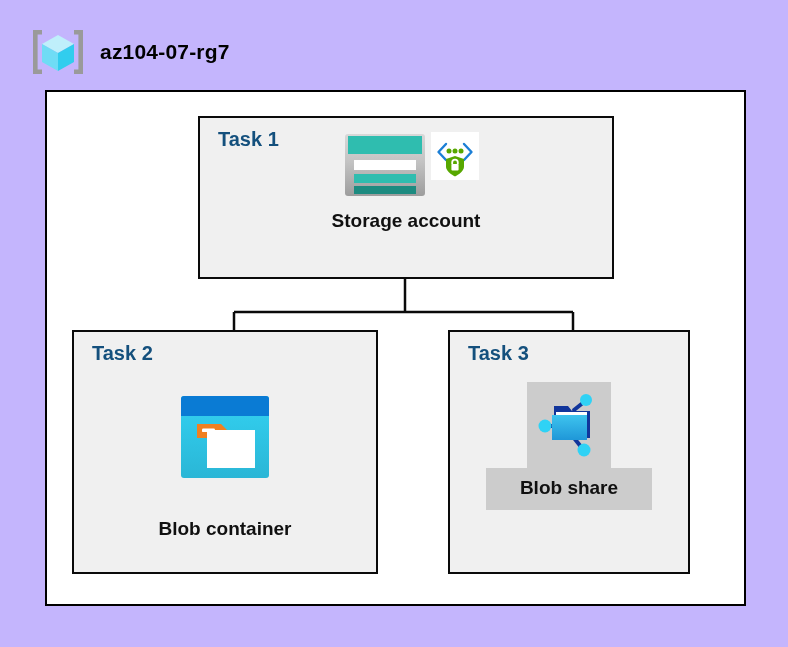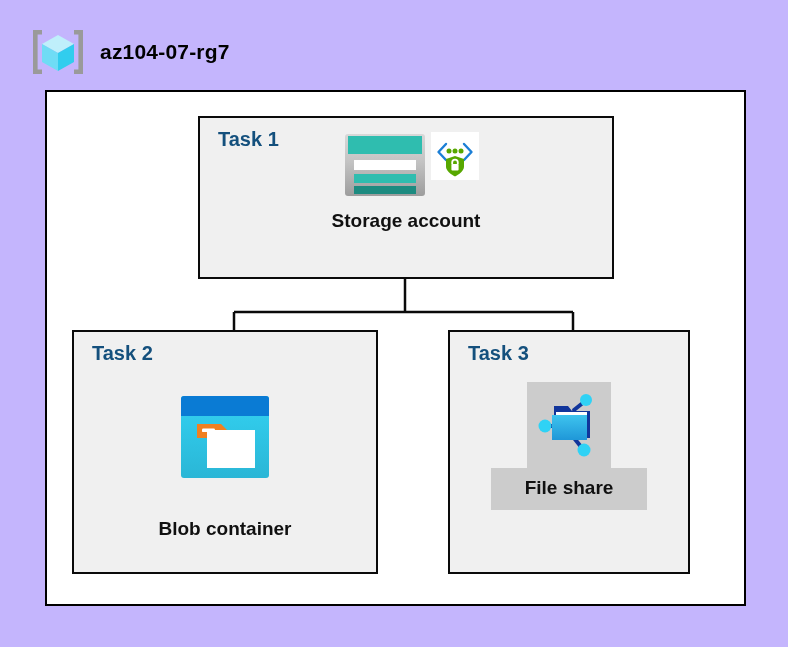--- a/index.html
+++ b/index.html
@@ -277,17 +277,17 @@
             <path d="M21 24 L52 24 L52 31 L21 31 Z" fill="#ffffff"></path>
 
             <path d="M17 27 L52 27 L52 52 L17 52 Z" fill="url(#fsFolder)"></path>
 
             <circle cx="51" cy="12" r="6" fill="#2fd2f5"></circle>
             <circle cx="10" cy="38" r="6.5" fill="#2fd2f5"></circle>
             <circle cx="49" cy="62" r="6.5" fill="#2fd2f5"></circle>
           </svg>
         </span>
       </span>
-      <div class="node-caption">File share</div>
+      <div class="node-caption">Blob share</div>
     </div>
   </div>
 
 </div>
 
 </body></html>

